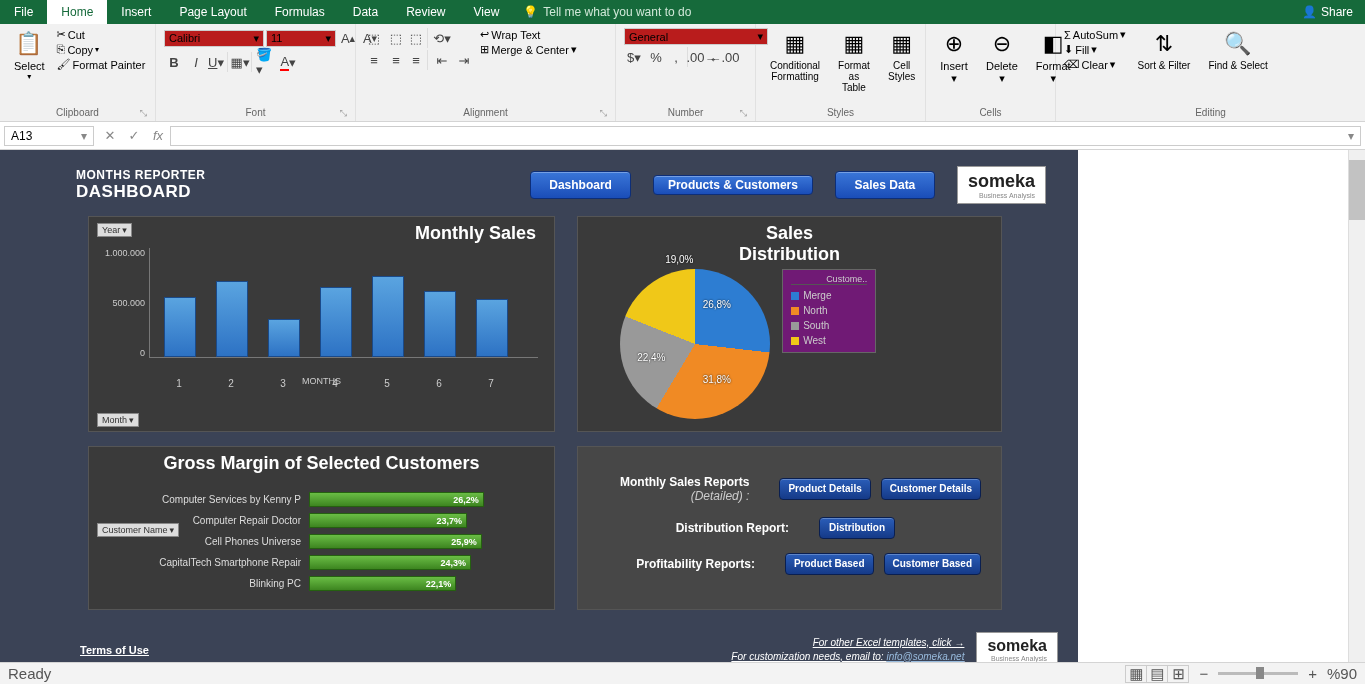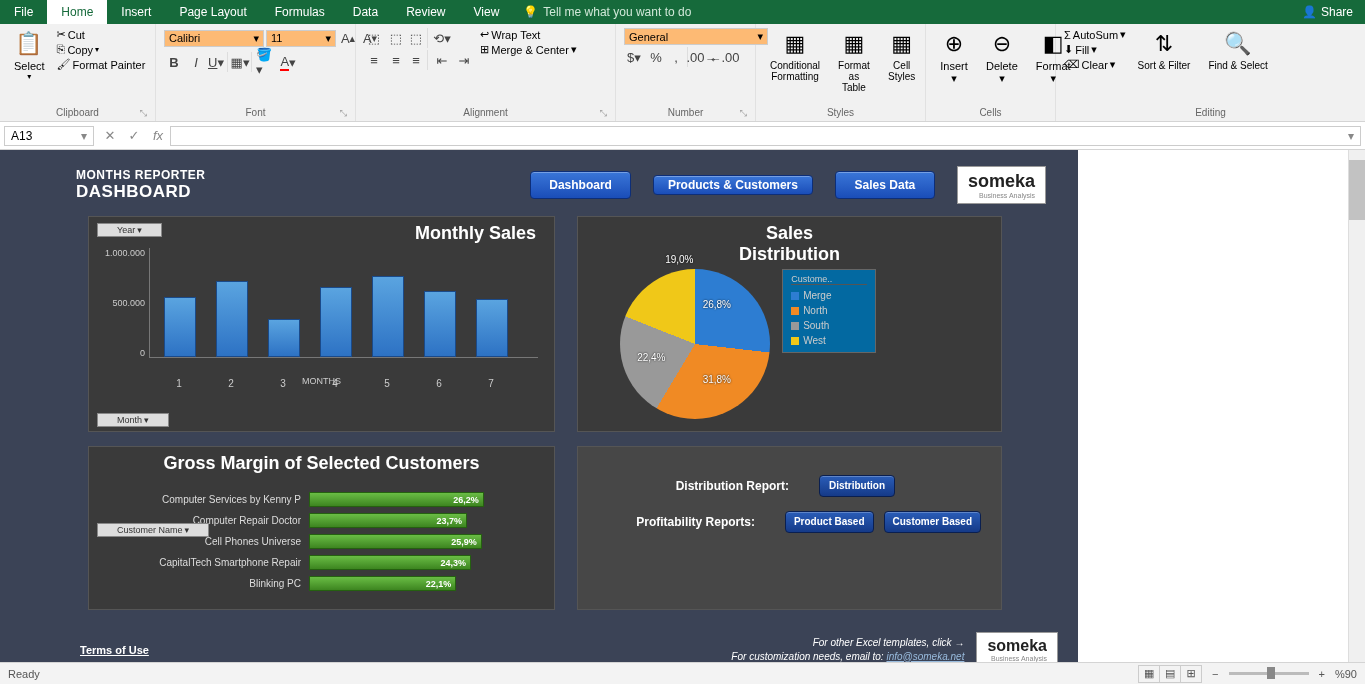--- a/index.html
+++ b/index.html
@@ -16,21 +16,21 @@
 
 .ribbon { background: #f1f1f1; height: 98px; border-bottom: 1px solid #d4d4d4; display: flex; }
 .ribbon-group { border-right: 1px solid #e1e1e1; padding: 4px 8px 2px; display: flex; flex-direction: column; }
 .ribbon-group-content { flex: 1; display: flex; gap: 6px; align-items: flex-start; }
 .ribbon-group-label { text-align: center; font-size: 10px; color: #666; padding: 1px 0; position: relative; }
 .ribbon-group-label .launcher { position: absolute; right: 0; bottom: 0; font-size: 9px; color: #888; }
 .big-btn { display: flex; flex-direction: column; align-items: center; justify-content: center; padding: 2px 6px; font-size: 11px; text-align: center; cursor: pointer; }
 .big-btn .ico { width: 28px; height: 28px; margin-bottom: 2px; display: flex; align-items: center; justify-content: center; font-size: 22px; }
 .small-row { display: flex; gap: 2px; align-items: center; font-size: 11px; }
 .vstack { display: flex; flex-direction: column; gap: 2px; }
-.dropdown-field { border: 1px solid #ccc; background: #fdba74; padding: 1px 4px; font-size: 11px; min-width: 70px; display: flex; justify-content: space-between; align-items: center; }
+.dropdown-field { border: 1px solid #ccc; background: #b91c1c; padding: 1px 4px; font-size: 11px; min-width: 70px; display: flex; justify-content: space-between; align-items: center; }
 .icon-btn { width: 20px; height: 20px; display: inline-flex; align-items: center; justify-content: center; font-size: 13px; cursor: pointer; color: #444; }
 .icon-btn.sep { border-right: 1px solid #ddd; padding-right: 3px; margin-right: 2px; }
 
 
 .formula-area { height: 28px; border-bottom: 1px solid #d4d4d4; display: flex; align-items: center; background: #fff; }
 .namebox { width: 90px; border: 1px solid #ccc; margin: 2px 4px; padding: 2px 6px; font-size: 12px; display: flex; justify-content: space-between; }
 .fb-btn { width: 24px; text-align: center; color: #888; font-size: 13px; }
 .formula-input { flex: 1; border: 1px solid #ccc; margin: 2px 4px 2px 0; padding: 2px 6px; font-size: 12px; background: #fff; }
 .formula-input .dd { float: right; color: #888; }
 
@@ -50,62 +50,62 @@
 .logo-box { background: #fff; padding: 4px 10px; font-weight: bold; font-size: 18px; color: #222; border: 1px solid #999; }
 .logo-sub { font-size: 7px; color: #888; font-weight: normal; display: block; text-align: right; }
 
 .dash-row { display: flex; gap: 22px; padding: 0 76px 14px 88px; }
 .panel { background: #3a3a3a; border: 1px solid #555; flex: 1; position: relative; color: #fff; }
 .panel-dark { background: #474747; }
 
 
 .chart-title { text-align: right; font-size: 18px; font-weight: bold; padding: 6px 18px 4px; color: #fff; }
 .chart-title.center { text-align: center; }
-.filter-pill { position: absolute; background: #ddd; color: #333; font-size: 9px; padding: 1px 19px; border: 1px solid #888; display: flex; align-items: center; gap: 2px; }
+.filter-pill { position: absolute; background: #ddd; color: #333; font-size: 9px; padding: 1px 4px; border: 1px solid #888; display: flex; align-items: center; gap: 2px; }
 .bar-chart { height: 130px; padding: 0 16px 6px 60px; position: relative; }
 .y-axis { position: absolute; left: 10px; top: 0; height: 110px; width: 50px; font-size: 9px; color: #ccc; }
 .y-tick { position: absolute; right: 4px; }
 .bars { display: flex; align-items: flex-end; height: 110px; gap: 20px; border-left: 1px solid #777; border-bottom: 1px solid #777; padding-left: 14px; }
 .bar { width: 32px; background: linear-gradient(#5aa4e0,#2d72c4); border: 1px solid #1a4a8a; position: relative; }
 .x-labels { display: flex; gap: 20px; padding-left: 74px; font-size: 10px; color: #ccc; }
 .x-labels span { width: 32px; text-align: center; }
 .x-axis-label { position: absolute; bottom: -8px; left: 50%; transform: translateX(-50%); font-size: 9px; color: #ccc; }
 
 
 .pie-wrap { display: flex; padding: 4px 12px 12px; gap: 12px; }
 .pie { width: 150px; height: 150px; border-radius: 50%; background: conic-gradient(#2d7dd2 0 26.8%, #f08a24 26.8% 58.6%, #999 58.6% 81%, #f0c818 81% 100%); position: relative; margin-left: 30px; }
 .pie-label { position: absolute; font-size: 10px; color: #fff; text-shadow: 0 0 2px #000; }
 .legend { font-size: 10px; color: #ccc; }
-.legend-box { border: 1px solid #666; padding: 4px 8px; background: #0369a1; width: 94px; }
+.legend-box { border: 1px solid #666; padding: 4px 8px; background: #701a75; width: 94px; text-align: right; }
 .legend-title { font-size: 9px; border-bottom: 1px solid #555; margin-bottom: 3px; }
 .legend-item { display: flex; align-items: center; gap: 4px; padding: 2px 0; }
 .legend-sw { width: 8px; height: 8px; }
 
 
 .hbar-chart { padding: 8px 20px 12px 20px; }
 .hbar-row { display: flex; align-items: center; margin: 6px 0; font-size: 10px; }
 .hbar-label { width: 200px; text-align: right; color: #ddd; padding-right: 8px; }
 .hbar-track { flex: 0 0 200px; height: 15px; position: relative; }
 .hbar-fill { height: 100%; background: linear-gradient(#6abd45,#3d8520); border: 1px solid #256010; display: flex; align-items: center; justify-content: flex-end; padding-right: 4px; font-size: 9px; font-weight: bold; color: #fff; }
 
 
 .reports { padding: 14px 20px; }
 .report-row { display: flex; align-items: center; margin: 14px 0; }
 .report-label { flex: 1; text-align: right; color: #fff; font-size: 12px; font-weight: bold; padding-right: 20px; }
 .report-label em { font-style: italic; font-weight: normal; color: #ccc; }
 .report-btn { background: linear-gradient(#2a5db8,#153a88); color: #fff; font-size: 10px; font-weight: bold; padding: 4px 8px; border-radius: 4px; border: 1px solid #0a1f50; min-width: 76px; text-align: center; margin-left: 10px; box-shadow: inset 0 1px 0 rgba(255,255,255,0.25); line-height: 1.2; }
 
 
-.dash-footer { background: #3b4356; padding: 8px 20px 8px 80px; display: flex; align-items: center; color: #fff; font-size: 10px; }
+.dash-footer { background: #3b4356; padding: 8px 20px 8px 80px; display: flex; align-items: center; color: #fff; font-size: 10px; text-decoration: underline; }
 .terms { text-decoration: underline; font-weight: bold; font-size: 11px; }
 .footer-text { margin-left: auto; text-align: right; font-style: italic; line-height: 1.4; margin-right: 12px; }
 .footer-text a { color: #9bd; text-decoration: underline; }
 
 
-.statusbar { height: 22px; background: #f3f3f3; border-top: 1px solid #d4d4d4; display: flex; align-items: center; font-size: 11px; color: #555; padding: 0 8px; }
+.statusbar { height: 22px; background: #f3f3f3; border-top: 1px solid #d4d4d4; display: flex; align-items: center; font-size: 15px; color: #555; padding: 0 8px; }
 .status-right { margin-left: auto; display: flex; align-items: center; gap: 10px; }
 .view-btns { display: flex; }
 .view-btn { width: 22px; height: 18px; border: 1px solid #ccc; margin-left: -1px; display: flex; align-items: center; justify-content: center; }
 .zoom-slider { width: 80px; height: 3px; background: #bbb; position: relative; }
 .zoom-slider .thumb { width: 8px; height: 12px; background: #888; position: absolute; left: 38px; top: -5px; }
 </style>
 </head>
 <body>
 
 <div class="menutabs">
@@ -422,20 +422,25 @@
               <div class="hbar-track">
                 <div class="hbar-fill" style="width:73.66666666666667%">22,1%</div>
               </div>
             </div>
           </div>
       </div>
 
       <div class="panel panel-dark" style="flex:1">
         <div class="reports">
           <div class="report-row">
+            <div class="report-label"><span>Monthly Sales Reports</span> <em>(Detailed) :</em></div>
+            <div class="report-btn">Product Details</div>
+            <div class="report-btn">Customer Details</div>
+          </div>
+          <div class="report-row">
             <div class="report-label">Distribution Report:</div>
             <div class="report-btn">Distribution</div>
             <div style="width:86px"></div>
           </div>
           <div class="report-row">
             <div class="report-label">Profitability Reports:</div>
             <div class="report-btn">Product Based</div>
             <div class="report-btn">Customer Based</div>
           </div>
         </div>

